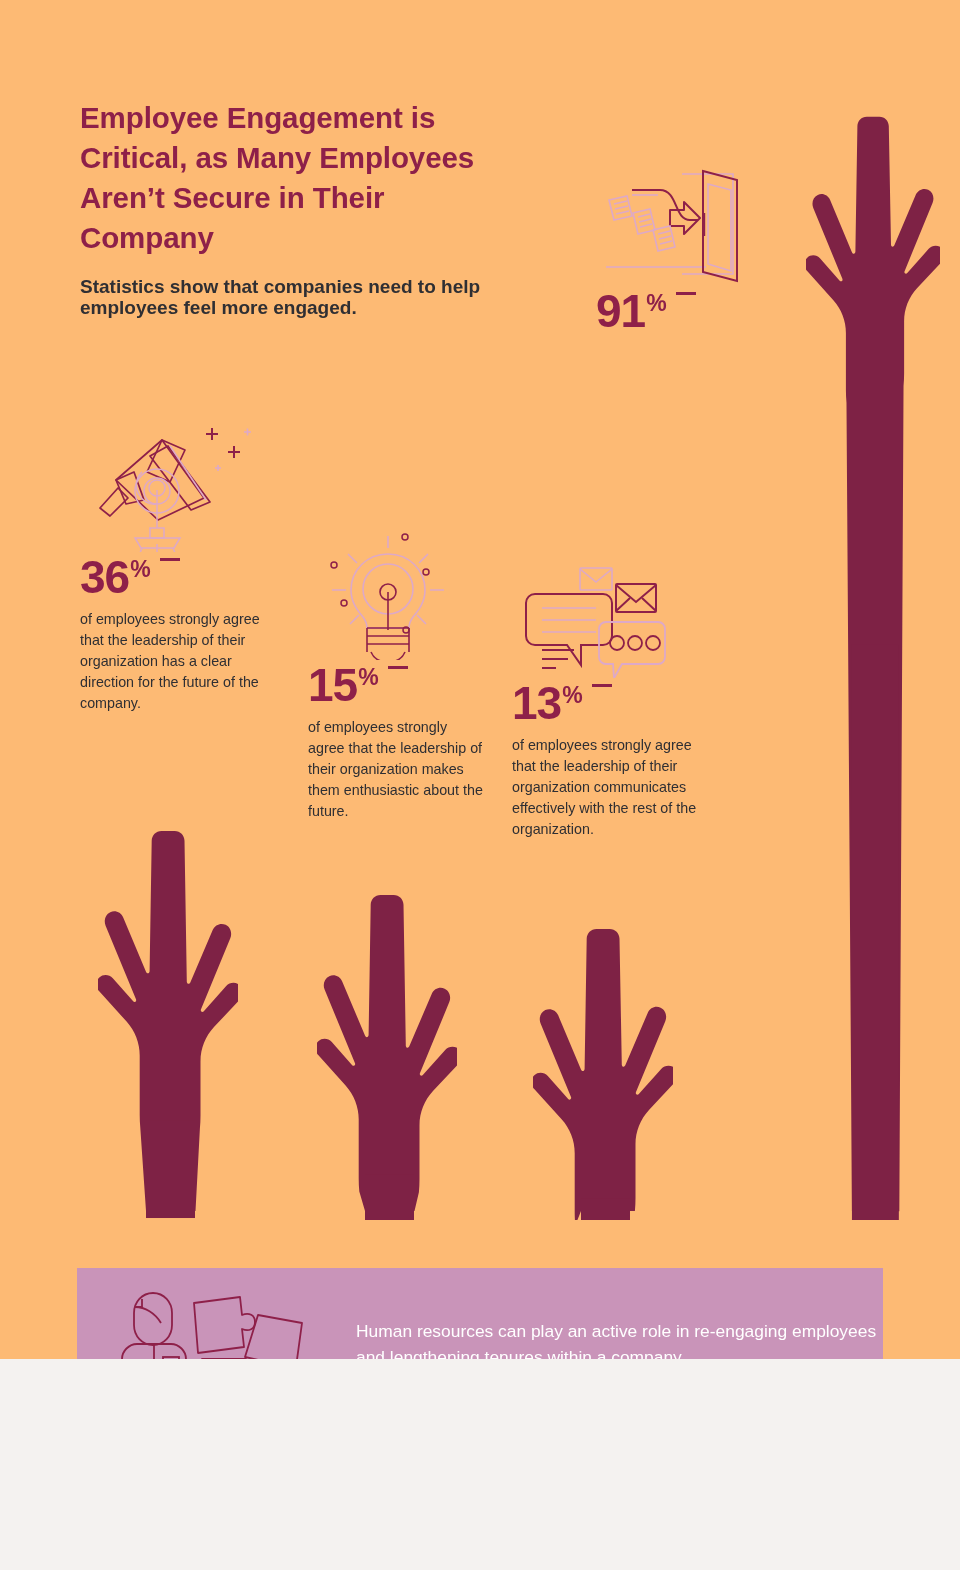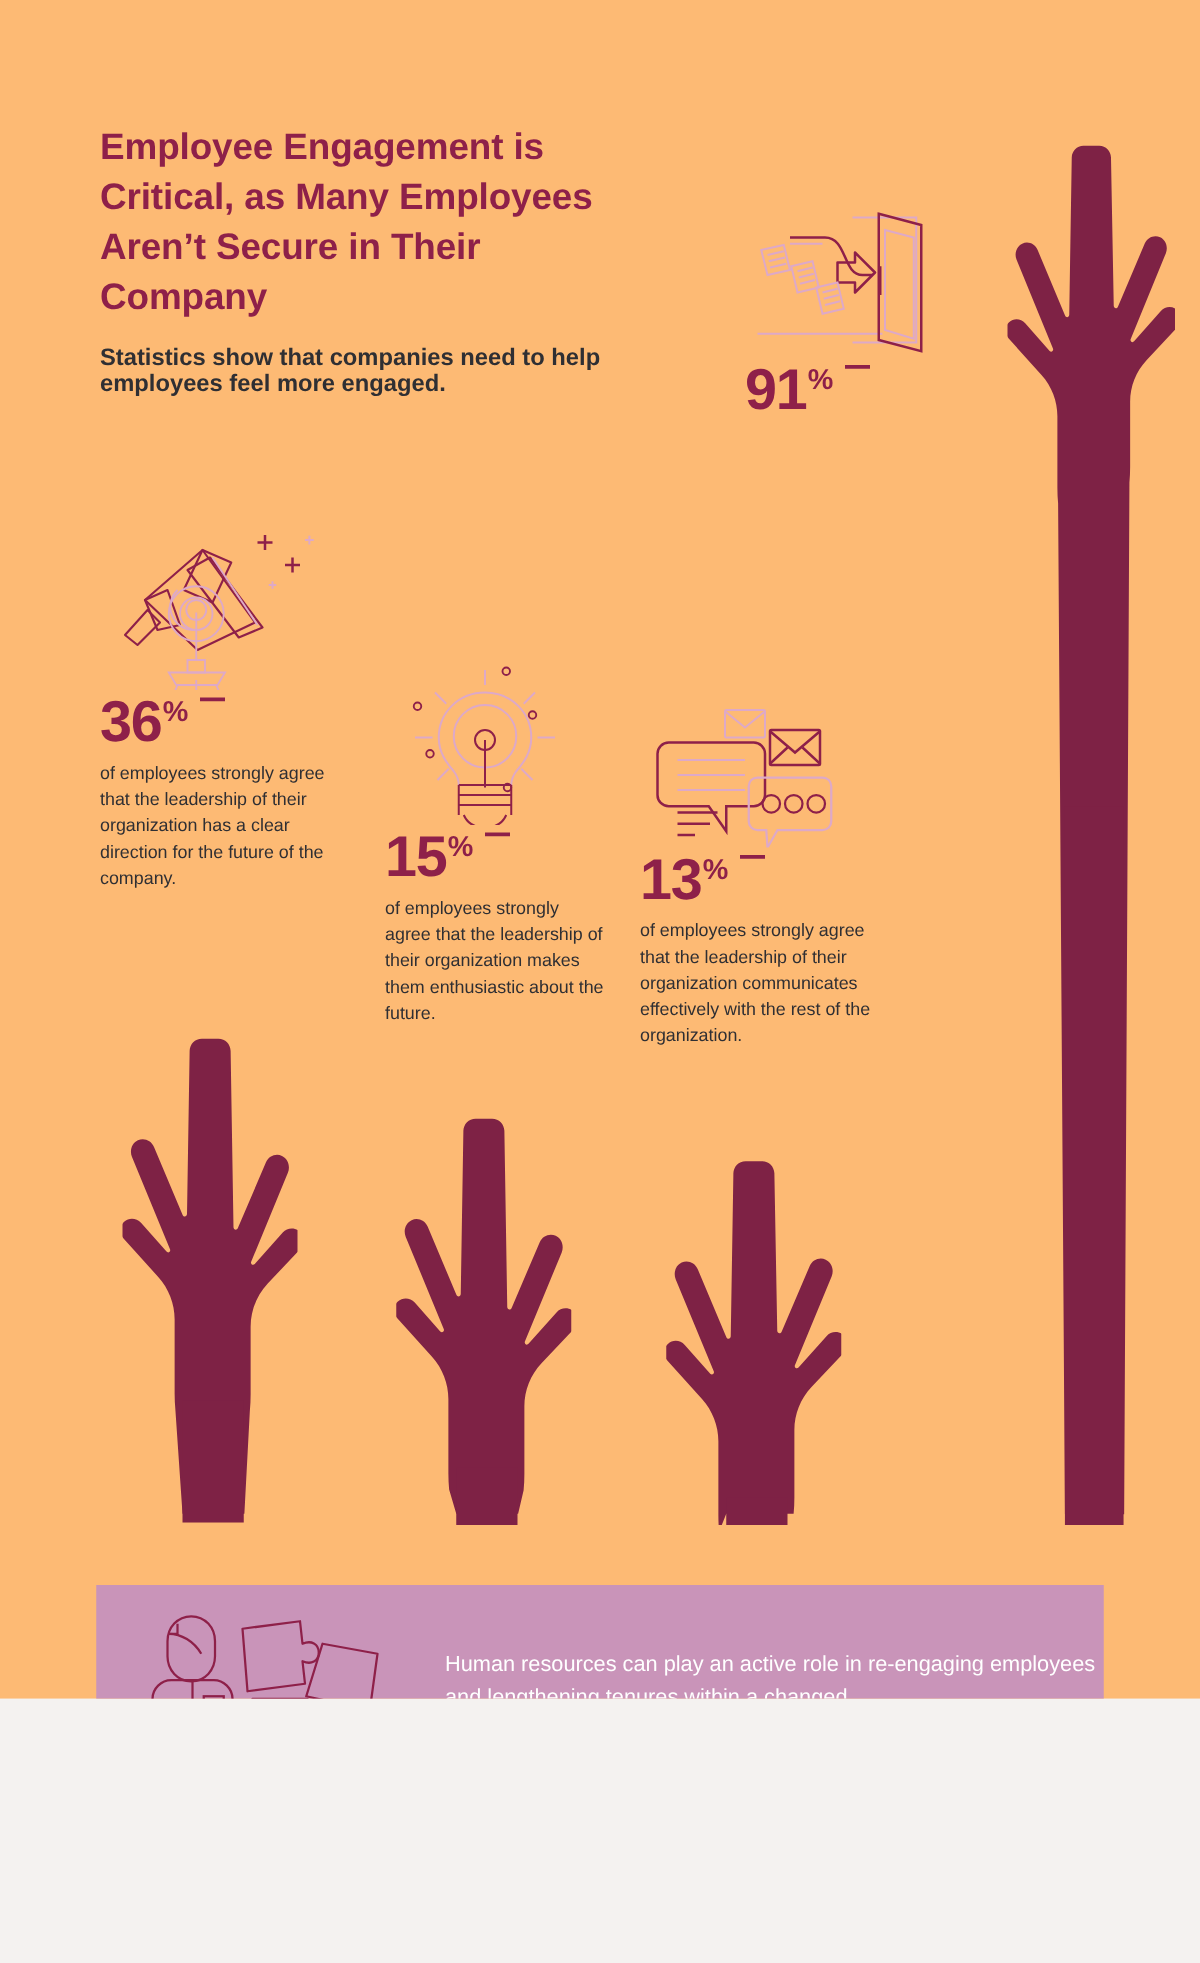--- a/index.html
+++ b/index.html
@@ -323,18 +323,18 @@
           <path d="M42 55 v52"></path>
           <rect x="51" y="68" width="16" height="16"></rect>
         </g>
         <g stroke="#8e2049" stroke-width="1.8" stroke-linejoin="round">
           <path d="M82 14 L128 8 l2 18 c7-3 13 0 13 7 0 7-6 10-13 7 l2 18 -46 6 z"></path>
           <path d="M146 26 L190 34 l-6 44 -18-4 c1 7-3 12-9 11 -7-1-9-7-6-13 l-18-4 z"></path>
           <path d="M90 62 L134 62 l0 16 c7-2 13 2 13 9 0 7-6 11-13 9 l0 16 -44 0 z" transform="translate(0,8)"></path>
         </g>
       </svg>
     </div>
-    <p class="banner-text">Human resources can play an active role in re-engaging employees and lengthening tenures within a changed.</p>
+    <p class="banner-text">Human resources can play an active role in re-engaging employees and lengthening tenures within a company.</p>
   </div>
 
   <div class="footer">gallup.com</div>
 
 </div>
 
 </body></html>

